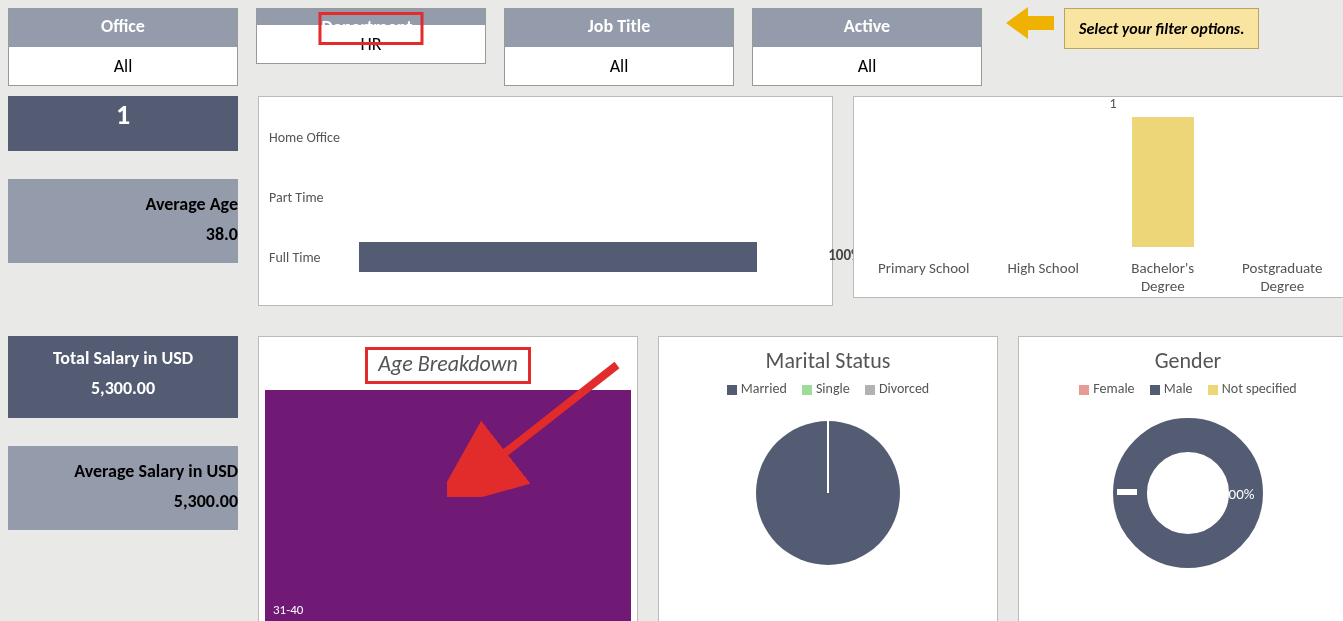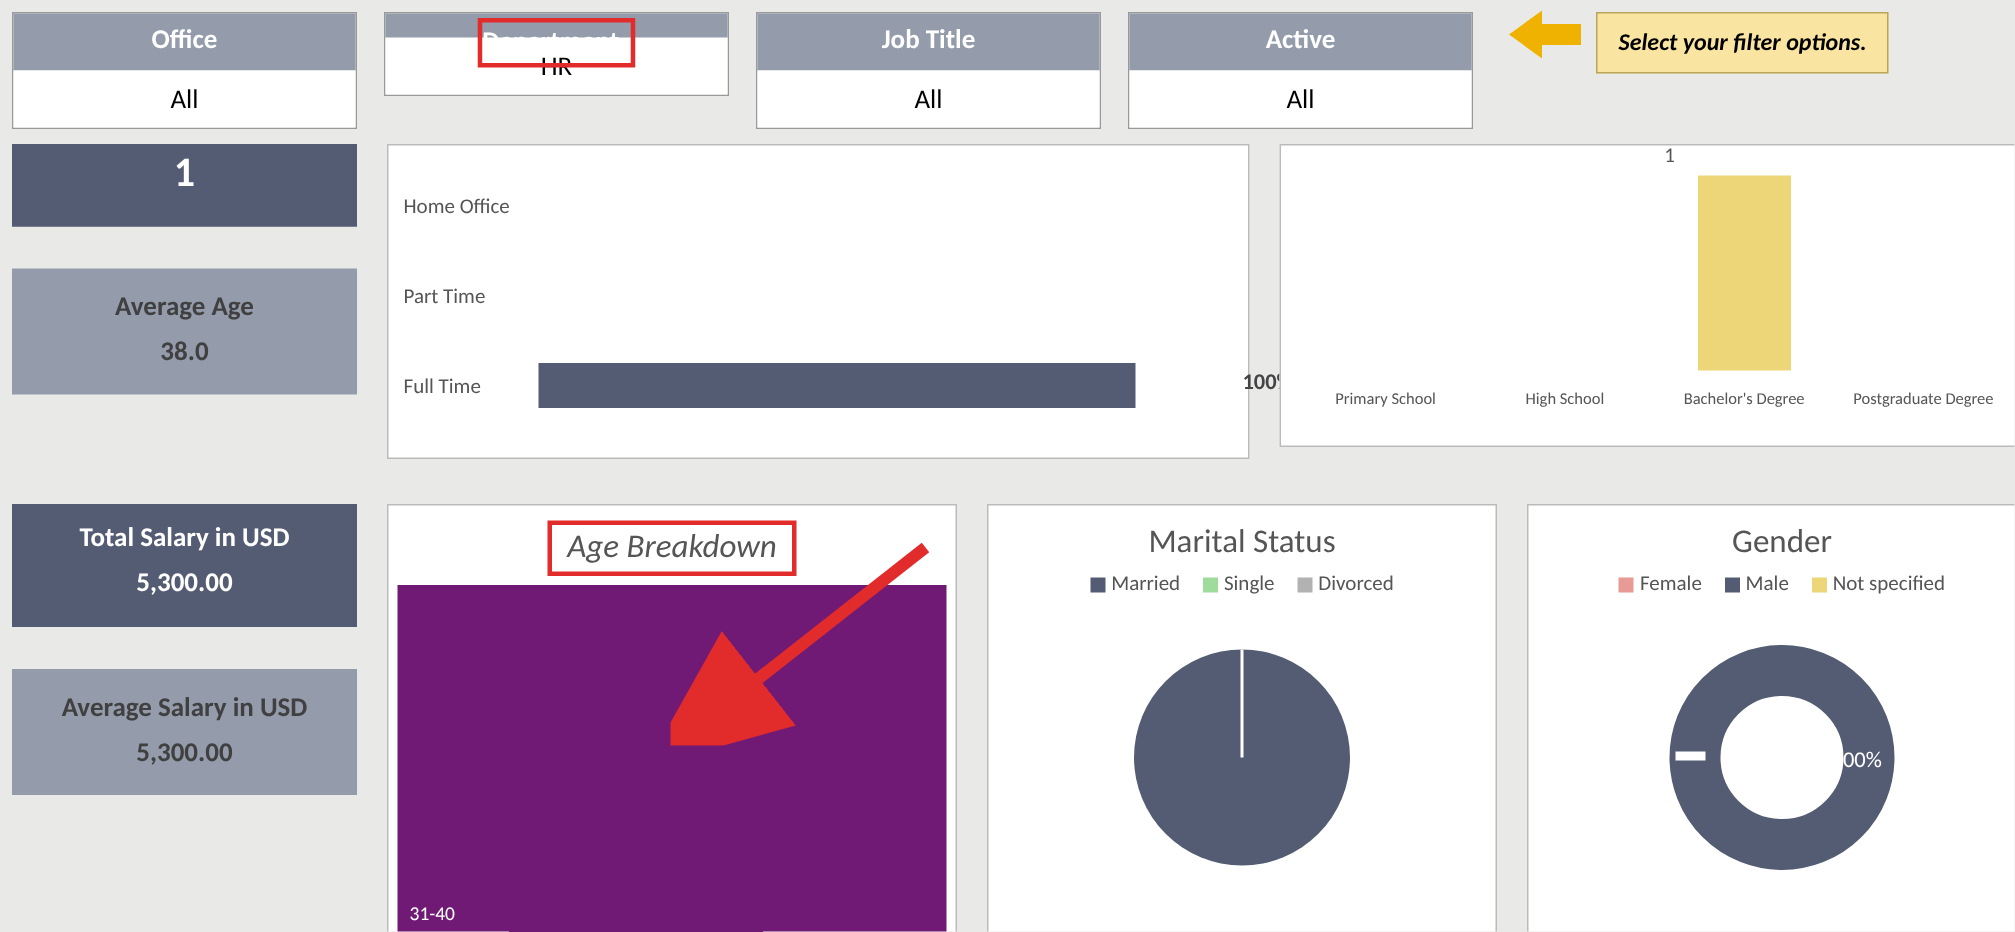--- a/index.html
+++ b/index.html
@@ -85,22 +85,22 @@
   .tile-dark {
     background: #535c72;
     color: #fff;
     text-align: center;
     padding: 10px 0 18px 0;
     border: 1px solid #535c72;
     margin-bottom: 28px;
   }
   .tile-light {
     background: #949bab;
-    color: #404040;
-    text-align: center;
+    color: #000000;
+    text-align: right;
     padding: 14px 0 18px 0;
     margin-bottom: 28px;
   }
   .tile-title { font-size: 18px; font-weight: bold; margin-bottom: 8px; }
   .tile-val { font-size: 18px; font-weight: bold; }
 
   .panel {
     background: #fff;
     border: 1px solid #bbb;
     position: relative;
@@ -115,21 +115,21 @@
     text-align: center;
     font-size: 22px;
     color: #555;
     padding: 10px 0 6px 0;
     font-weight: 400;
   }
   .legend {
     text-align: center;
     font-size: 14px;
     color: #555;
-    margin-bottom: 20px;
+    margin-bottom: 8px;
   }
   .legend span.sw {
     display: inline-block;
     width: 10px; height: 10px;
     margin: 0 4px 0 12px;
     vertical-align: middle;
   }
   .legend span.sw:first-child { margin-left: 0; }
 
   
@@ -148,21 +148,21 @@
   .edu-bar {
     width: 62px; background: #ecd677;
   }
   .edu-val {
     position: absolute; width: 100%; text-align: center; top: -2px;
     font-size: 14px; color: #555;
   }
   .edu-labels {
     display: flex;
     justify-content: space-around;
-    font-size: 11px;
+    font-size: 15px;
     color: #555;
     margin-top: 12px;
   }
   .edu-labels div { width: 100px; text-align: center; }
 
   
   .wt-chart { padding: 10px 20px 18px 10px; }
   .wt-row {
     display: flex; align-items: center; height: 60px;
   }

